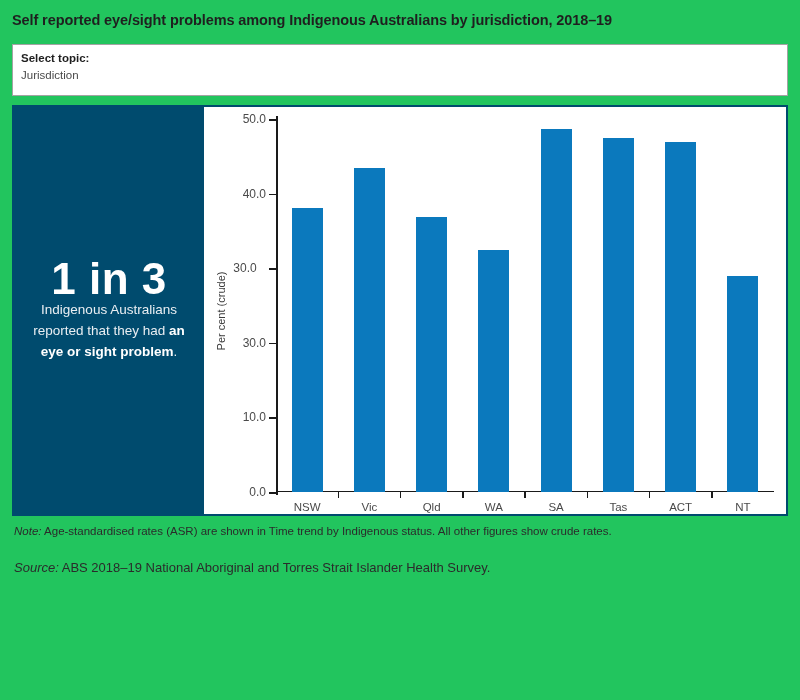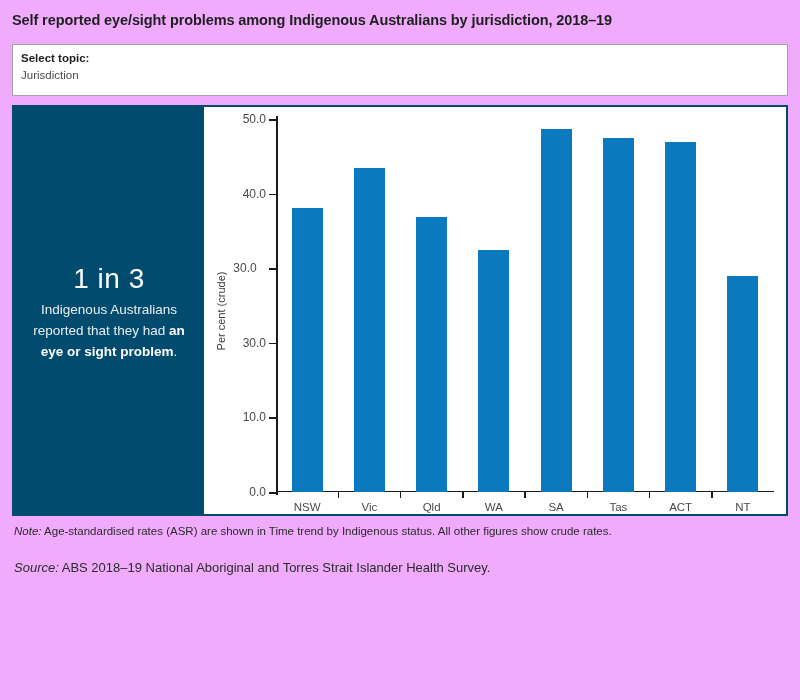--- a/index.html
+++ b/index.html
@@ -12,21 +12,21 @@
     background: #f4f4f4;
     font-family: "Liberation Sans", sans-serif;
     color: #1a1a1a;
     overflow: hidden;
   }
 
   .page {
     position: relative;
     width: 800px;
     height: 700px;
-    background: #f0abfc;
+    background: #22c55e;
     box-sizing: border-box;
   }
 
   
   .title-bar {
     position: absolute;
     left: 12px;
     top: 12px;
     right: 12px;
     height: 26px;
@@ -85,22 +85,22 @@
     color: #ffffff;
     display: flex;
     flex-direction: column;
     justify-content: center;
     align-items: center;
     text-align: center;
     padding: 0 10px;
     box-sizing: border-box;
   }
   .stat-big {
-    font-size: 28px;
-    font-weight: normal;
+    font-size: 44px;
+    font-weight: bold;
     line-height: 40px;
     letter-spacing: 0.5px;
   }
   .stat-desc {
     font-size: 13.5px;
     line-height: 21px;
     color: #e9eef2;
     max-width: 170px;
   }
   .stat-desc b { color: #ffffff; }

